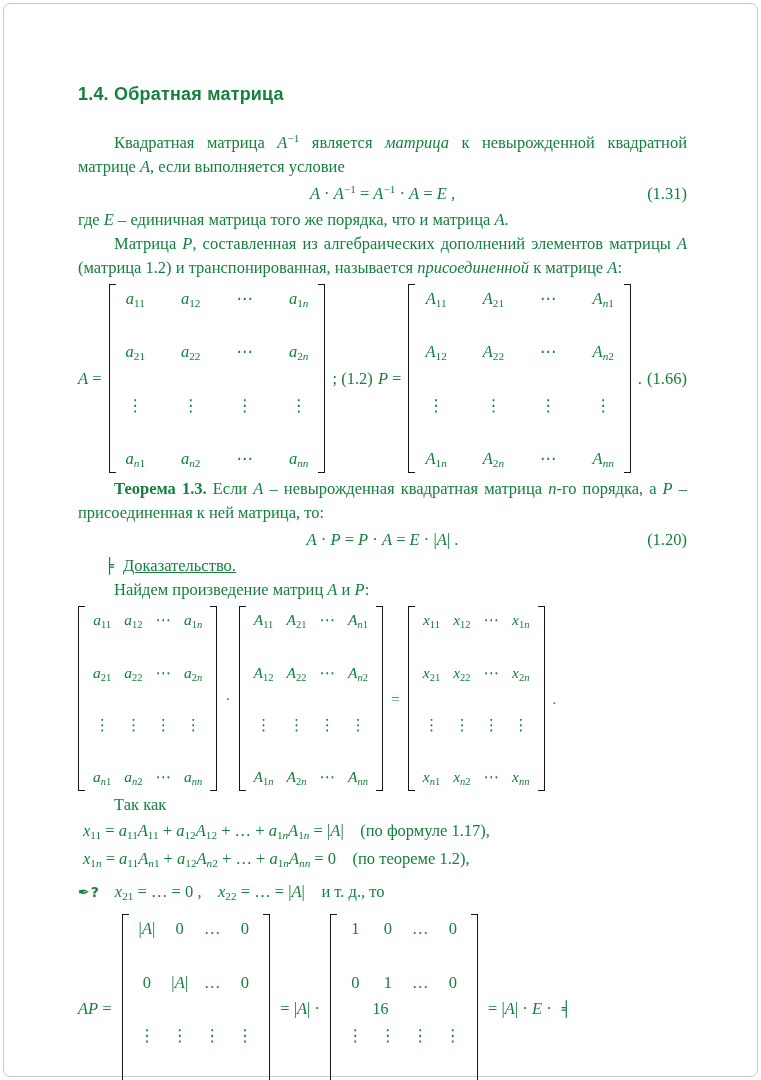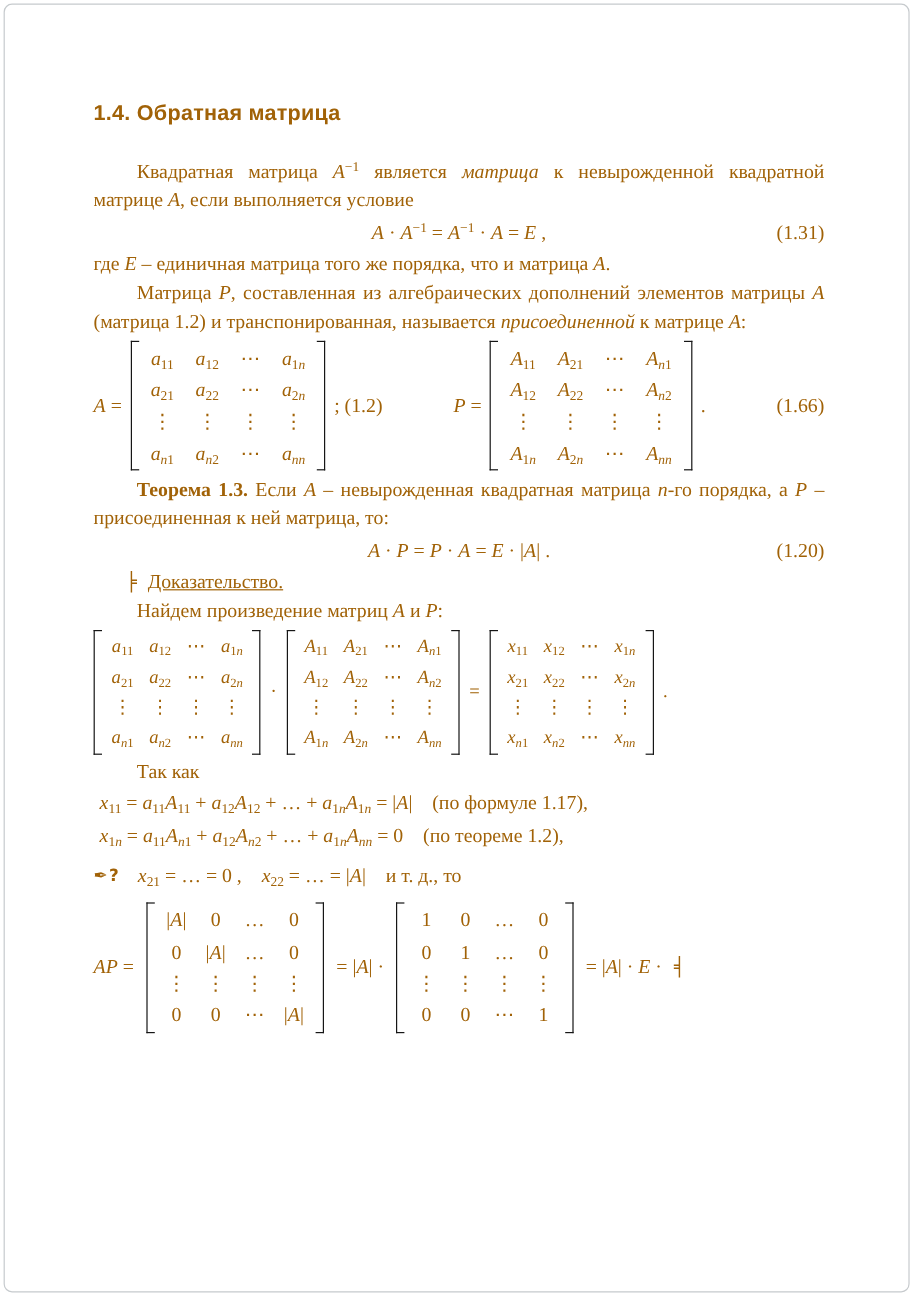--- a/index.html
+++ b/index.html
@@ -1,17 +1,17 @@
 <!DOCTYPE html>
 <html><head>
 <meta charset="utf-8">
 <style>
   html,body{margin:0;padding:0;background:#ffffff;}
   .page{position:relative;width:761px;height:1080px;background:#ffffff;
-        font-family:"Liberation Serif","DejaVu Serif",serif;color:#a16207;overflow:hidden;}
+        font-family:"Liberation Serif","DejaVu Serif",serif;color:#15803d;overflow:hidden;}
   .scan-frame{position:absolute;inset:3px;border:1px solid #c6cacd;border-radius:7px;pointer-events:none;}
   .content{position:absolute;left:78px;right:74px;top:84px;}
   .section-title{font-family:"Liberation Sans","DejaVu Sans",sans-serif;font-weight:bold;
         font-size:18px;margin:0 0 26px 0;letter-spacing:.2px;}
   .para{font-size:16.5px;line-height:24px;text-align:justify;margin:0;}
   .indent{text-indent:36px;}
   i{font-style:italic;}
   sub,sup{font-size:68%;line-height:0;}
   sub{vertical-align:-0.3em;}
   sup{vertical-align:0.5em;}
@@ -22,21 +22,21 @@
   .eqrow{position:relative;text-align:center;font-size:16.5px;line-height:27px;margin:1px 0;}
   .eqnum{position:absolute;right:0;top:0;}
   .mrow{display:flex;align-items:center;font-size:16.5px;}
   .disp{justify-content:space-between;margin:4px 0;}
   .mgroup{display:inline-flex;align-items:center;gap:7px;}
   .matrix{display:inline-flex;align-items:stretch;}
   .m-br{width:6px;}
   .m-br.l{border-left:1.5px solid #161616;border-top:1.5px solid #161616;border-bottom:1.5px solid #161616;}
   .m-br.r{border-right:1.5px solid #161616;border-top:1.5px solid #161616;border-bottom:1.5px solid #161616;}
   .m-grid{display:inline-grid;column-gap:18px;row-gap:9px;padding:6px 10px;
-        align-items:center;justify-items:center;line-height:1.05;}
+        align-items:center;justify-items:center;line-height:1.05;gap:36px;}
   .product{gap:8px;margin:4px 0 2px 0;}
   .product .m-grid{column-gap:13px;padding:6px 8px;}
   .product{font-size:15.5px;}
   .final{gap:10px;margin-top:8px;}
   .final .m-grid{column-gap:16px;}
   .formula{font-size:16.5px;line-height:28px;margin-left:5px;}
   .qline{display:flex;align-items:center;gap:10px;margin-top:5px;}
   .q-icon{font-family:"DejaVu Sans",sans-serif;font-weight:bold;font-size:14px;letter-spacing:1px;}
   .proof-open{margin-left:27px;text-indent:0;}
   .pagenum{position:absolute;left:0;right:0;bottom:62px;text-align:center;font-size:16px;}
@@ -257,13 +257,14 @@
             <span class="m-cell">1</span>
           </span>
           <span class="m-br r"></span>
         </span>
       <span>= |<i>A</i>| · <i>E</i> ·</span>
       <span class="st-mk">╡</span>
     </div>
 
   </div>
 
+  <div class="pagenum">16</div>
 </div>
 
 </body></html>

